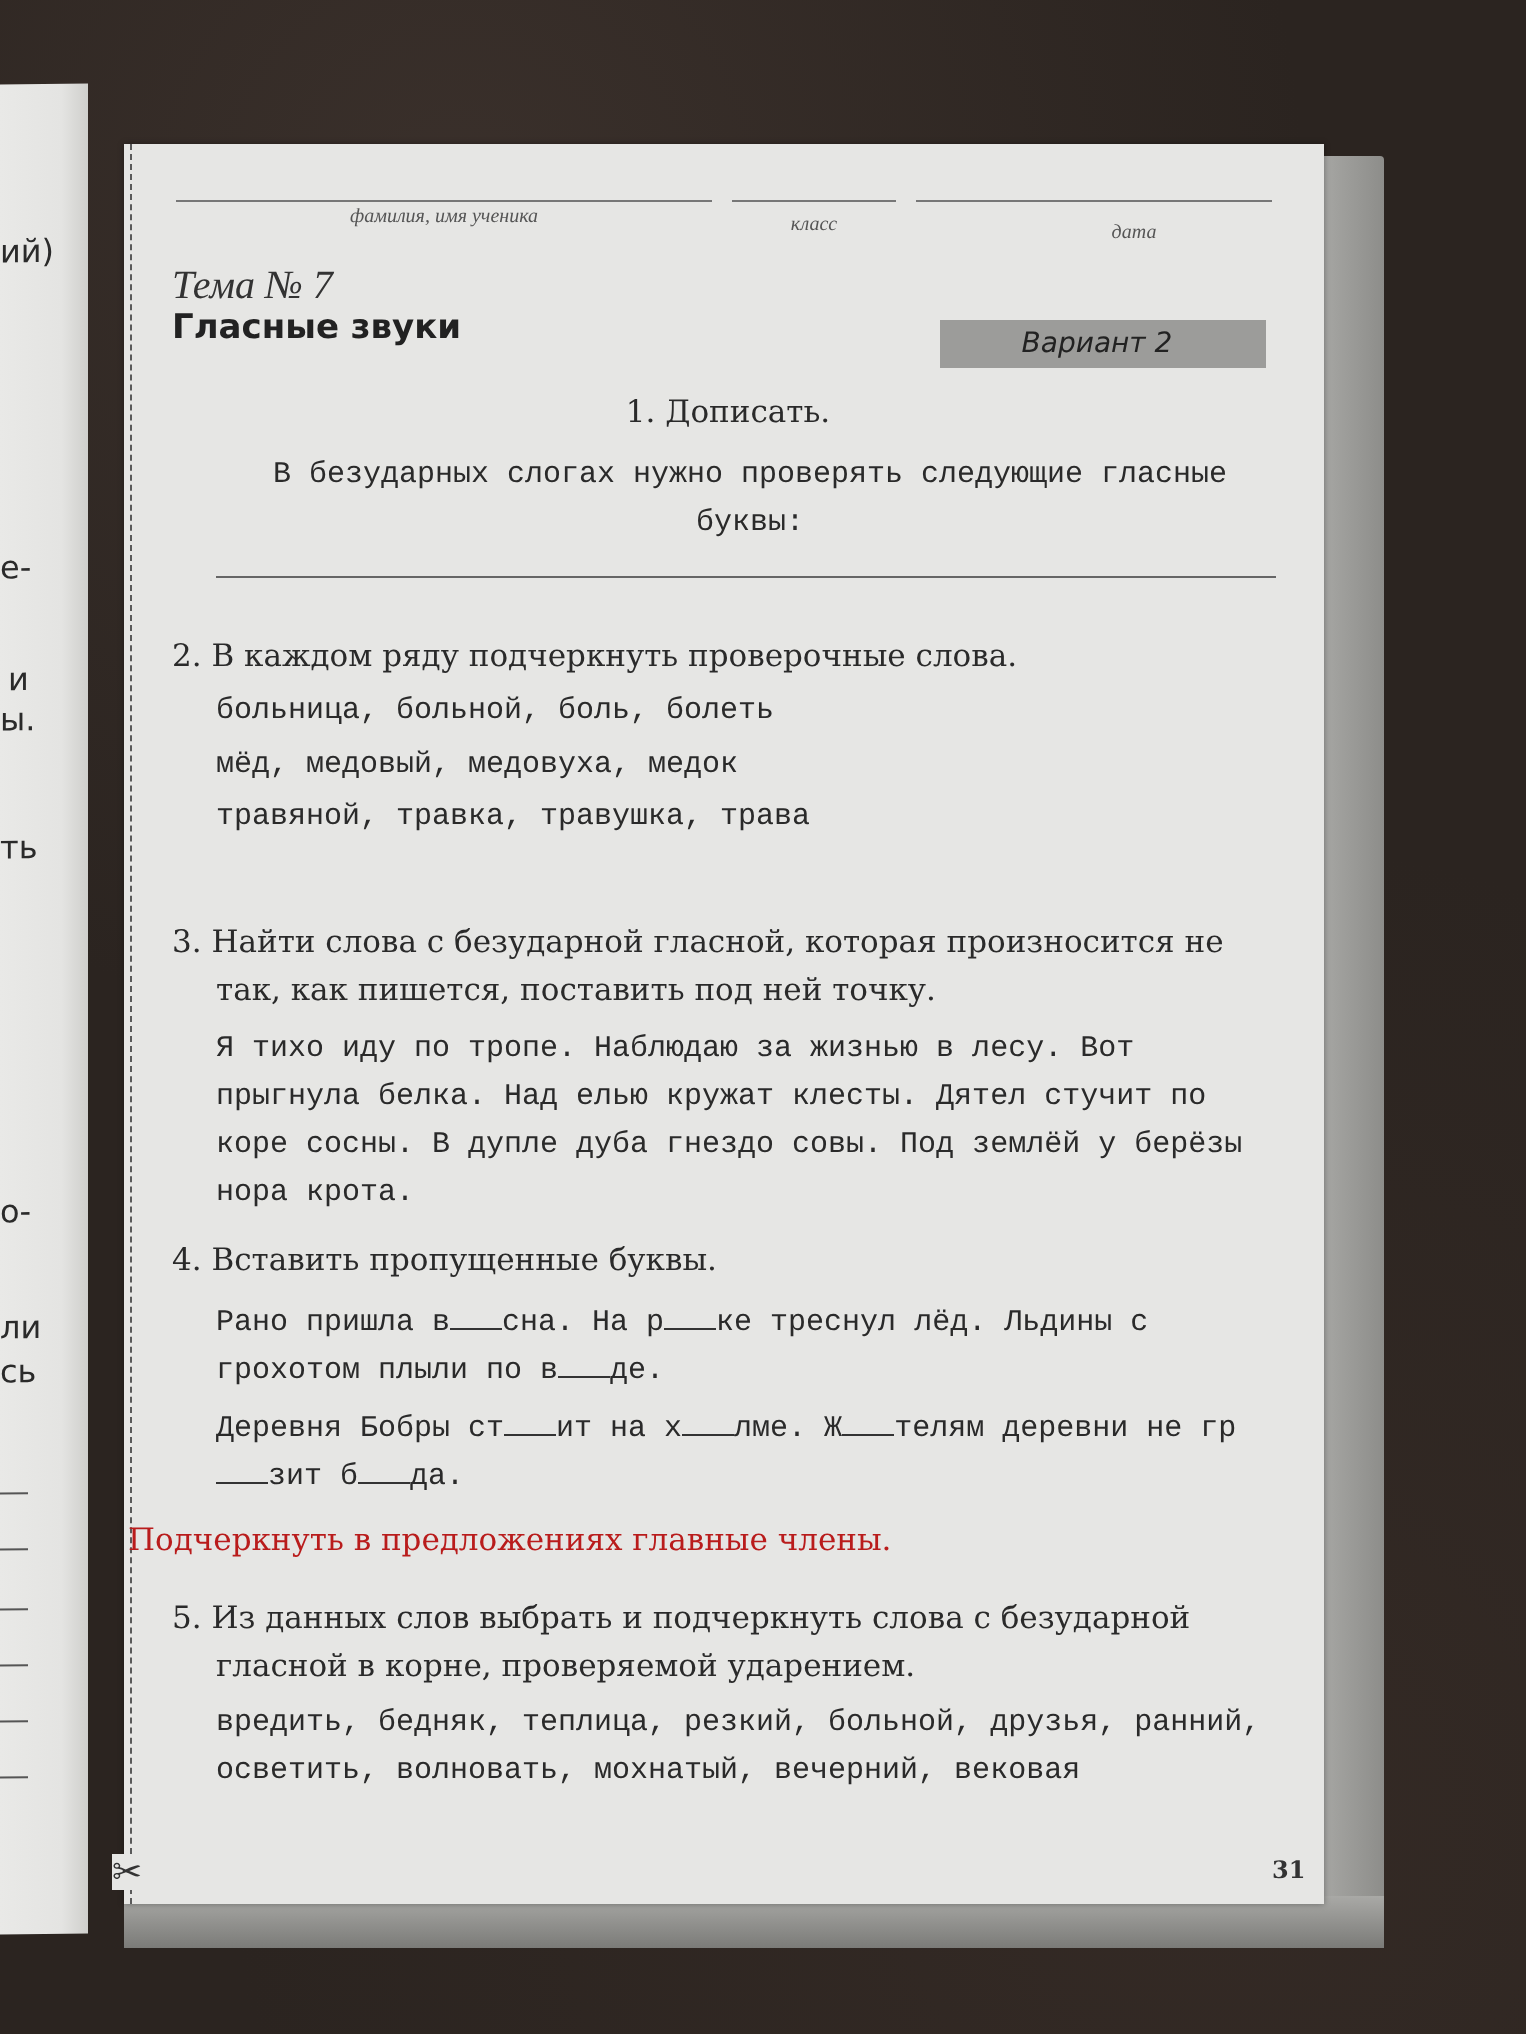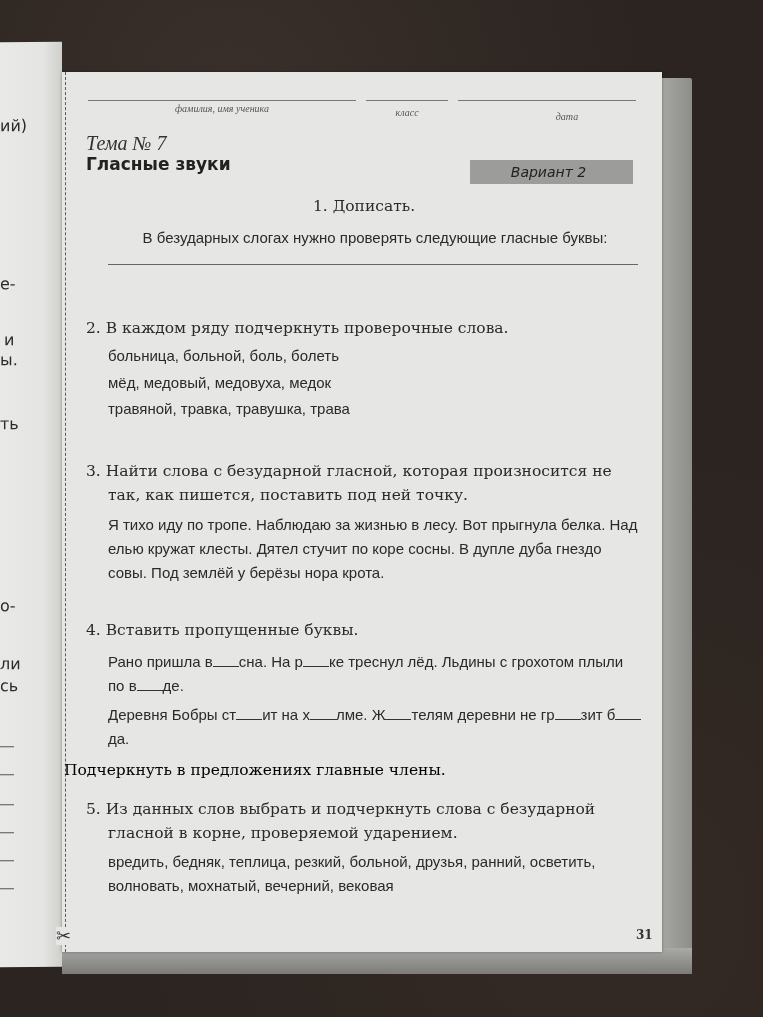--- a/index.html
+++ b/index.html
@@ -10,21 +10,21 @@
     }
     .bg-noise {
       position: absolute; inset: 0;
       background:
         radial-gradient(circle at 30% 10%, #3a302b 0%, transparent 40%),
         radial-gradient(circle at 80% 90%, #342a25 0%, transparent 45%),
         #2b2420;
     }
     
     .left-page {
-      position: absolute; left: 0; top: 42px; width: 62px; height: 925px;
+      position: absolute; left: 0; top: 42px; width: 44px; height: 925px;
       background: linear-gradient(90deg, #e9e9e7 0%, #e4e4e2 70%, #cfcfcc 100%);
       transform: skewY(-0.5deg);
     }
     .left-page .frag {
       position: absolute; left: 0; font-size: 16px; color: #2a2a2a;
       font-family: "DejaVu Sans", sans-serif;
     }
     .left-page .lline {
       position: absolute; left: 0; width: 14px; height: 1px; background: #555;
     }
@@ -72,30 +72,30 @@
       background: #9c9c9a; color: #222;
       font-family: "DejaVu Sans", sans-serif; font-style: italic; font-size: 14px;
       text-align: center; line-height: 24px; padding-right: 6px; box-sizing: border-box;
     }
     .task { position: absolute; left: 0; width: 556px; }
     .task-head {
       font-family: "DejaVu Serif", serif; font-size: 15.5px; color: #2a2a2a;
       line-height: 24px; padding-left: 22px; text-indent: -22px;
     }
     .task-body {
-      font-family: Liberation Sans, sans-serif; font-size: 15px; color: #2a2a2a;
+      font-family: Liberation Mono, monospace; font-size: 15px; color: #2a2a2a;
       padding-left: 22px; line-height: 24px;
     }
     .row { line-height: 26.5px; }
     .answer-line { margin-left: 22px; border-top: 1px solid #666; margin-top: 14px; width: 530px; }
     .gap {
       display: inline-block; width: 26px; border-bottom: 1px solid #333; height: 12px;
     }
     .plain-head {
-      font-family: "DejaVu Serif", serif; font-size: 15.5px; color: #000000; line-height: 24px;
+      font-family: "DejaVu Serif", serif; font-size: 15.5px; color: #b91c1c; line-height: 24px;
     }
     .page-num {
       position: absolute; left: 574px; top: 856px;
       font-family: "DejaVu Serif", serif; font-weight: bold; font-size: 12px; color: #333;
     }
   </style>
 </head>
 <body>
 
 <div class="bg-noise"></div>

